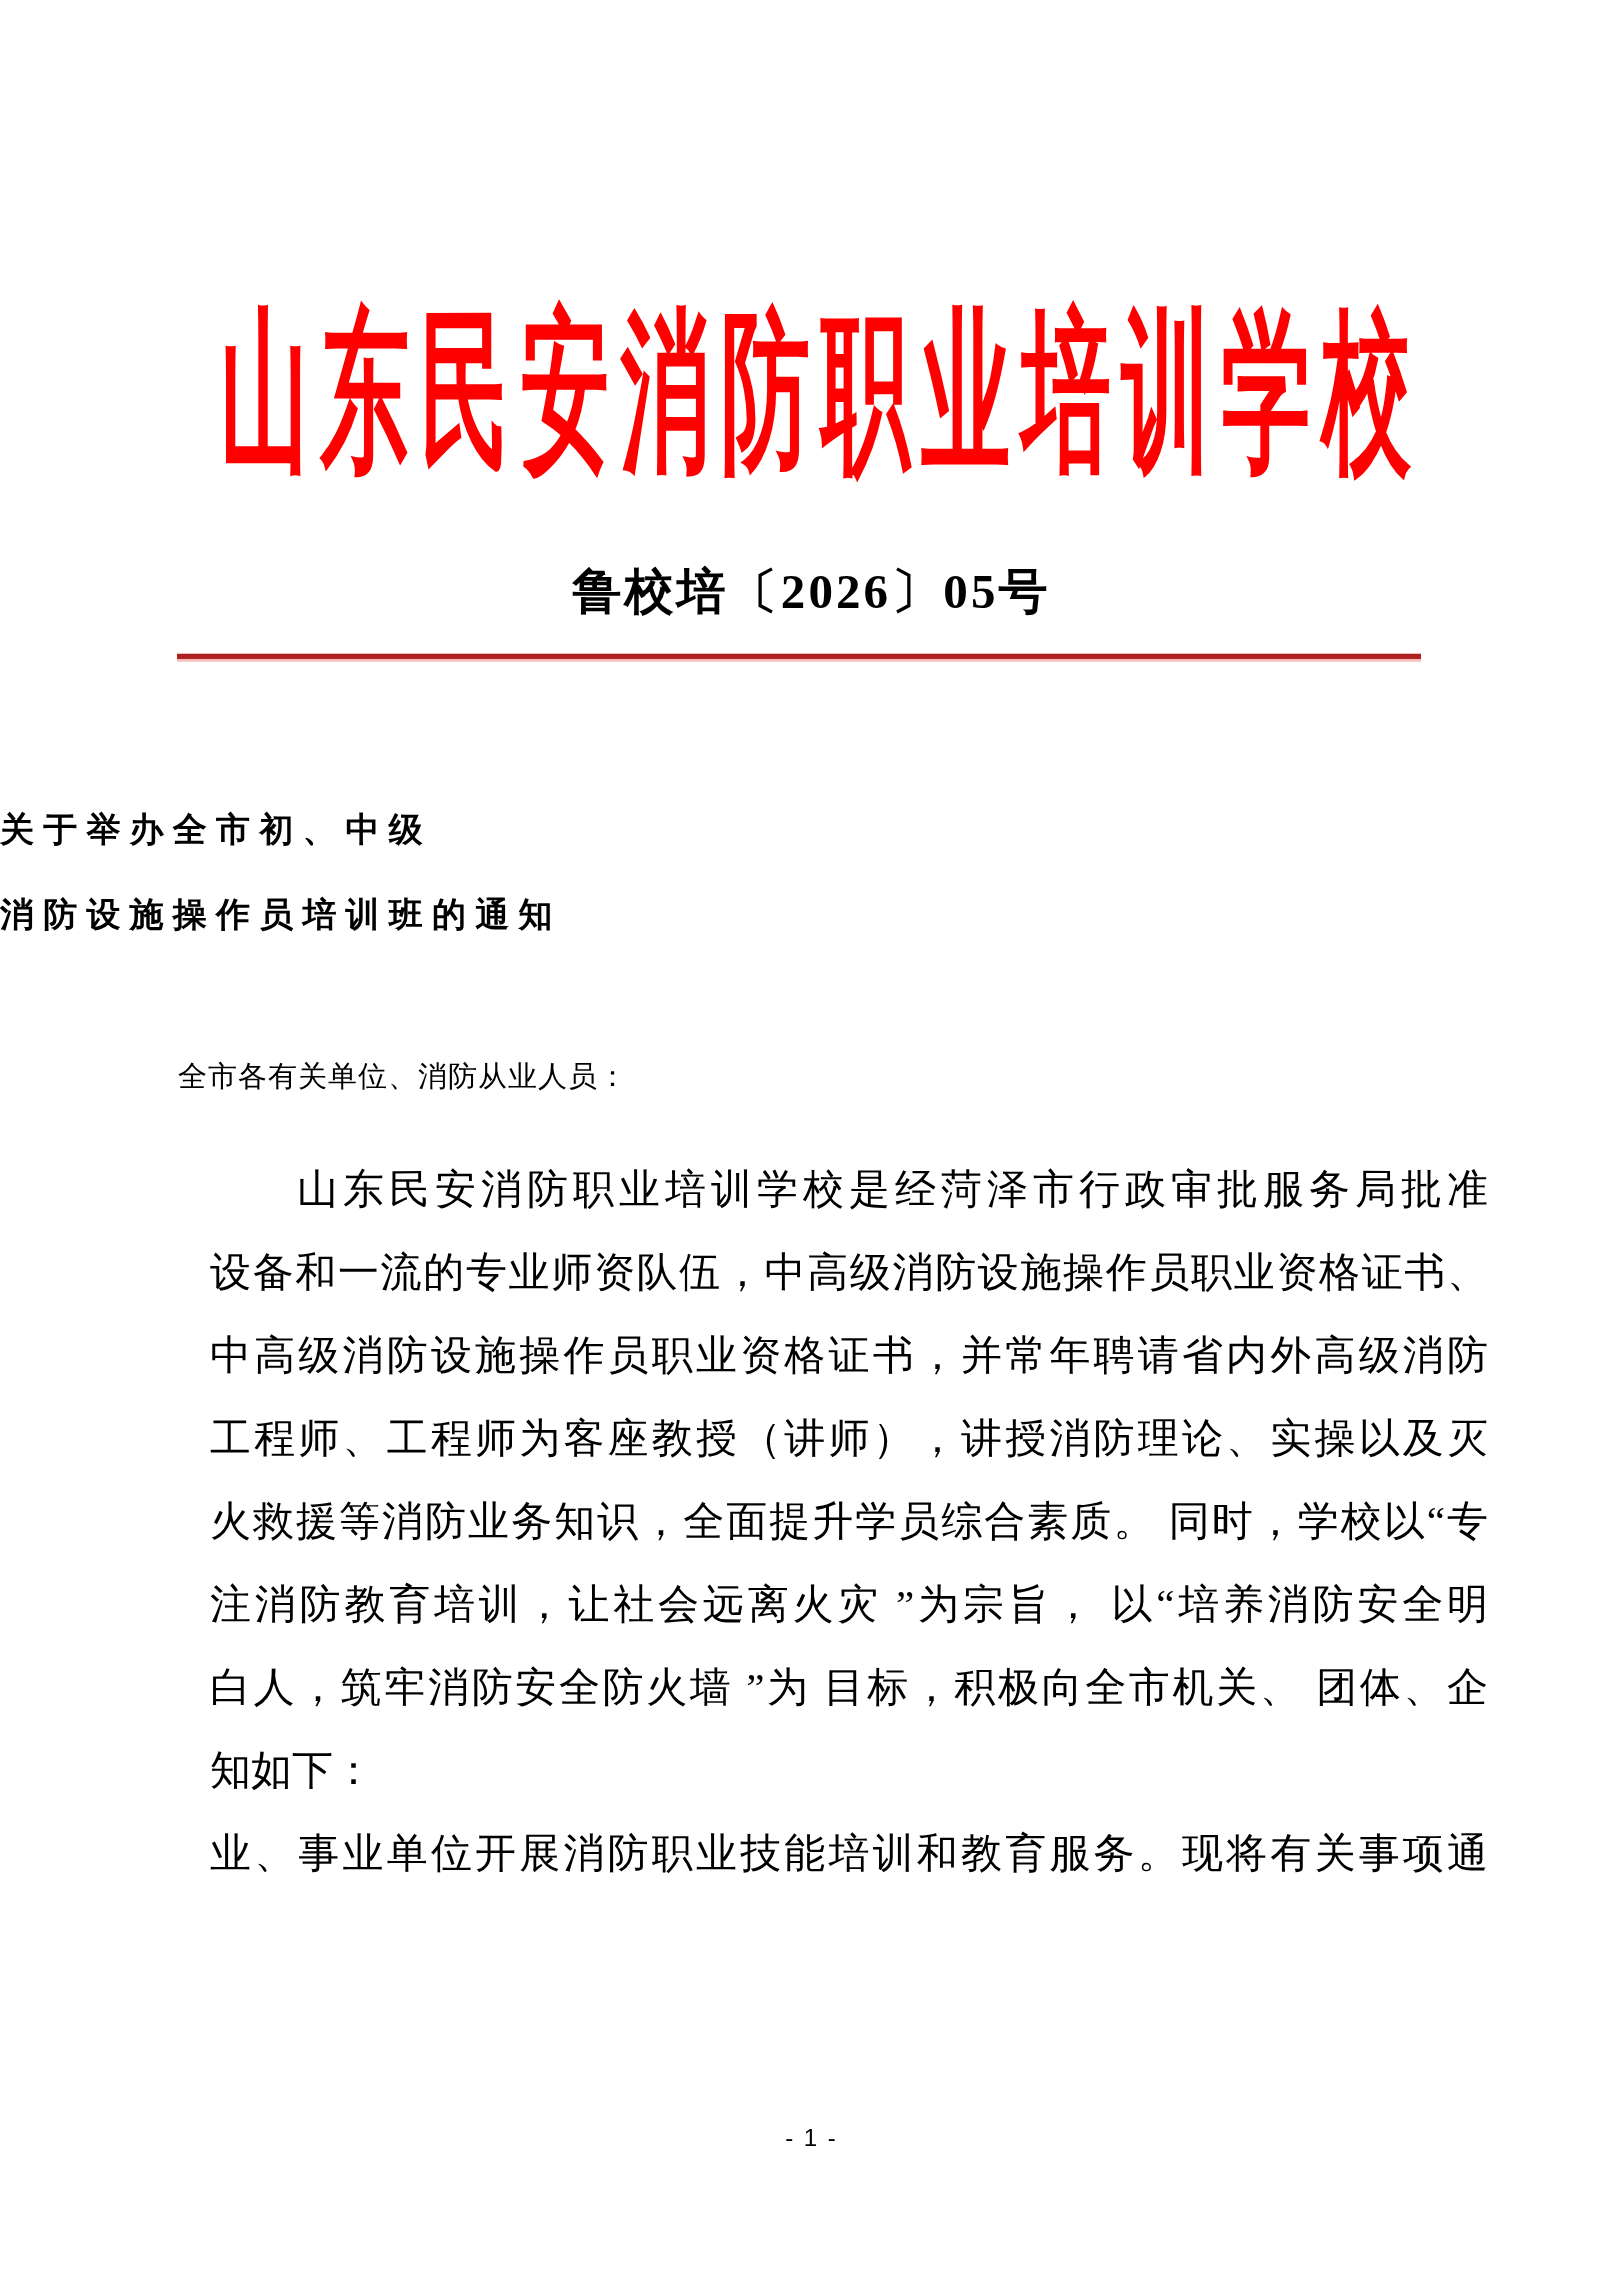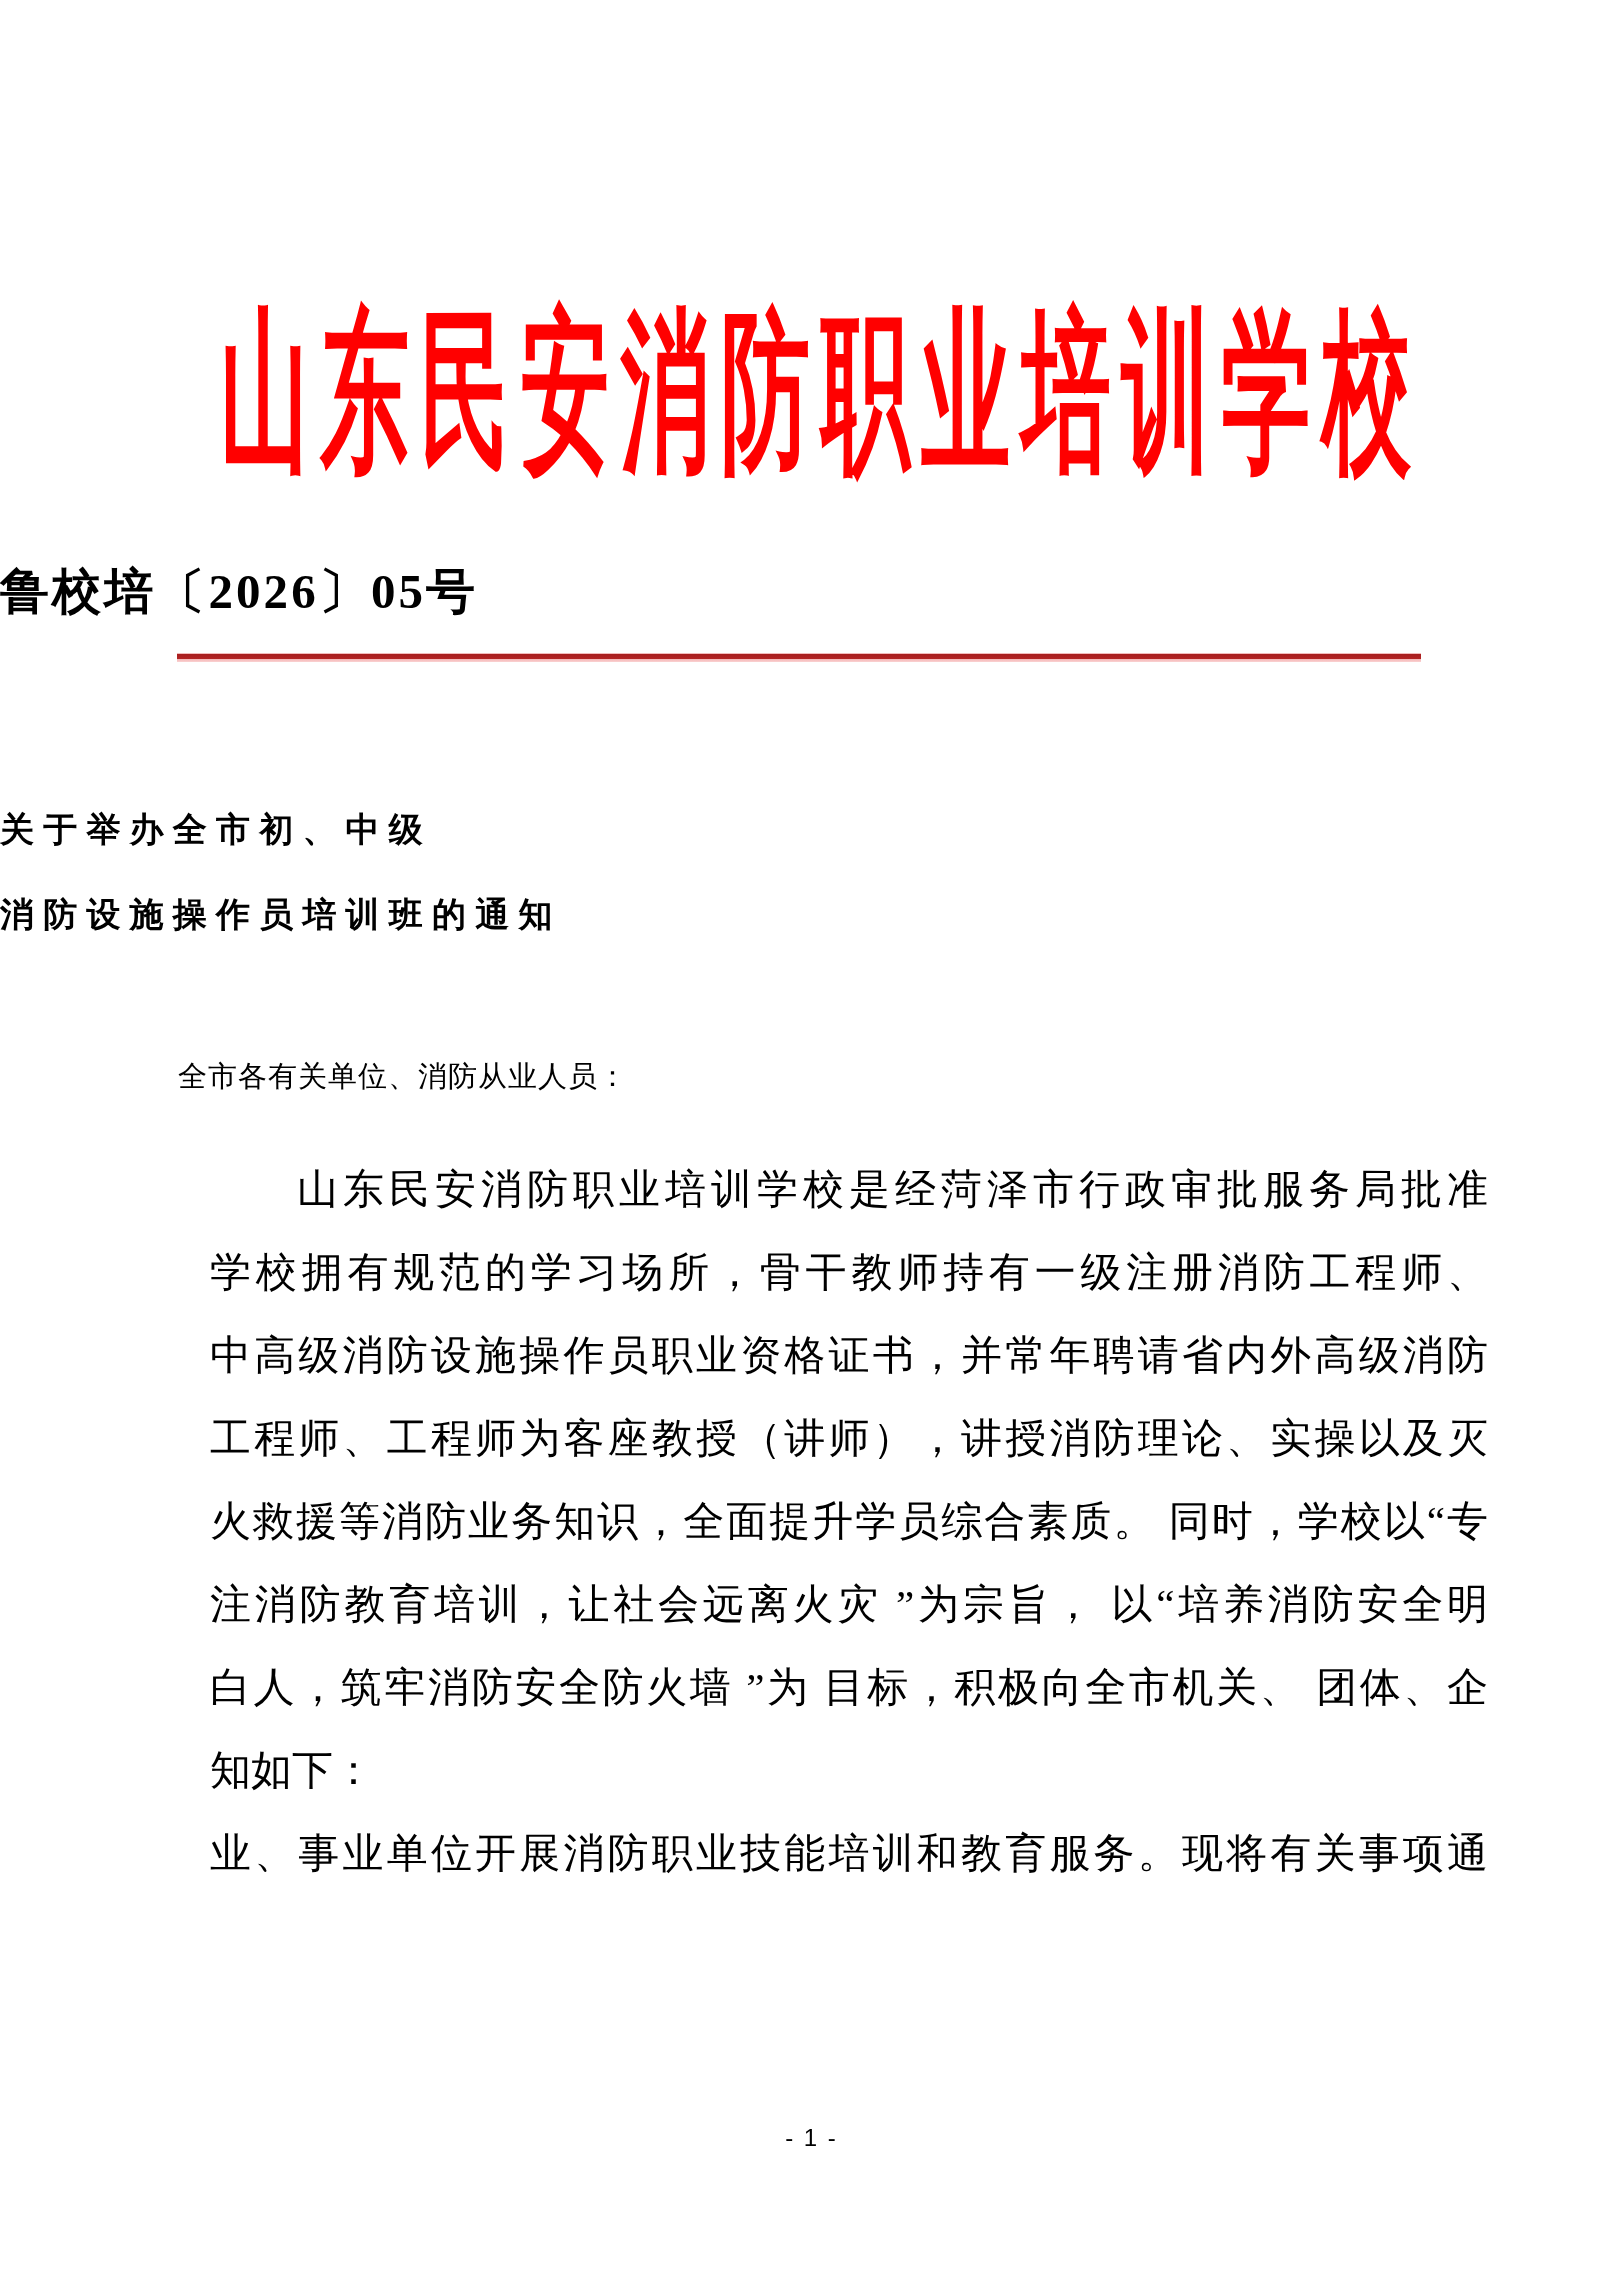--- a/index.html
+++ b/index.html
@@ -38,20 +38,21 @@
     transform: scaleY(1.97);
     transform-origin: 50% 0;
   }
 
   
   .doc-number {
     position: absolute;
     left: 0;
     top: 561px;
     width: 100%;
+    text-align: center;
     font-size: 49px;
     line-height: 61px;
     font-weight: 700;
     letter-spacing: 3.1px;
   }
 
   
   .red-divider {
     position: absolute;
     left: 177px;
@@ -152,21 +153,21 @@
 
   <div class="notice-title">
     <div>关于举办全市初、中级</div>
     <div>消防设施操作员培训班的通知</div>
   </div>
 
   <div class="salutation">全市各有关单位、消防从业人员：</div>
 
   <div class="body-text">
     <div class="pline indent">山东民安消防职业培训学校是经菏泽市行政审批服务局批准</div>
-    <div class="pline">学校拥有规范的学习场所，骨干教师持有一级注册消防工程师、</div>
+    <div class="pline">设备和一流的专业师资队伍，中高级消防设施操作员职业资格证书、</div>
     <div class="pline">中高级消防设施操作员职业资格证书，并常年聘请省内外高级消防</div>
     <div class="pline">工程师、工程师为客座教授（讲师），讲授消防理论、实操以及灭</div>
     <div class="pline">火救援等消防业务知识，全面提升学员综合素质。 同时，学校以“专</div>
     <div class="pline">注消防教育培训，让社会远离火灾 ”为宗旨， 以“培养消防安全明</div>
     <div class="pline">白人，筑牢消防安全防火墙 ”为 目标，积极向全市机关、 团体、企</div>
     <div class="pline no-just">知如下：</div>
     <div class="pline">业、事业单位开展消防职业技能培训和教育服务。现将有关事项通</div>
   </div>
 
   <div class="page-number">- 1 -</div>

